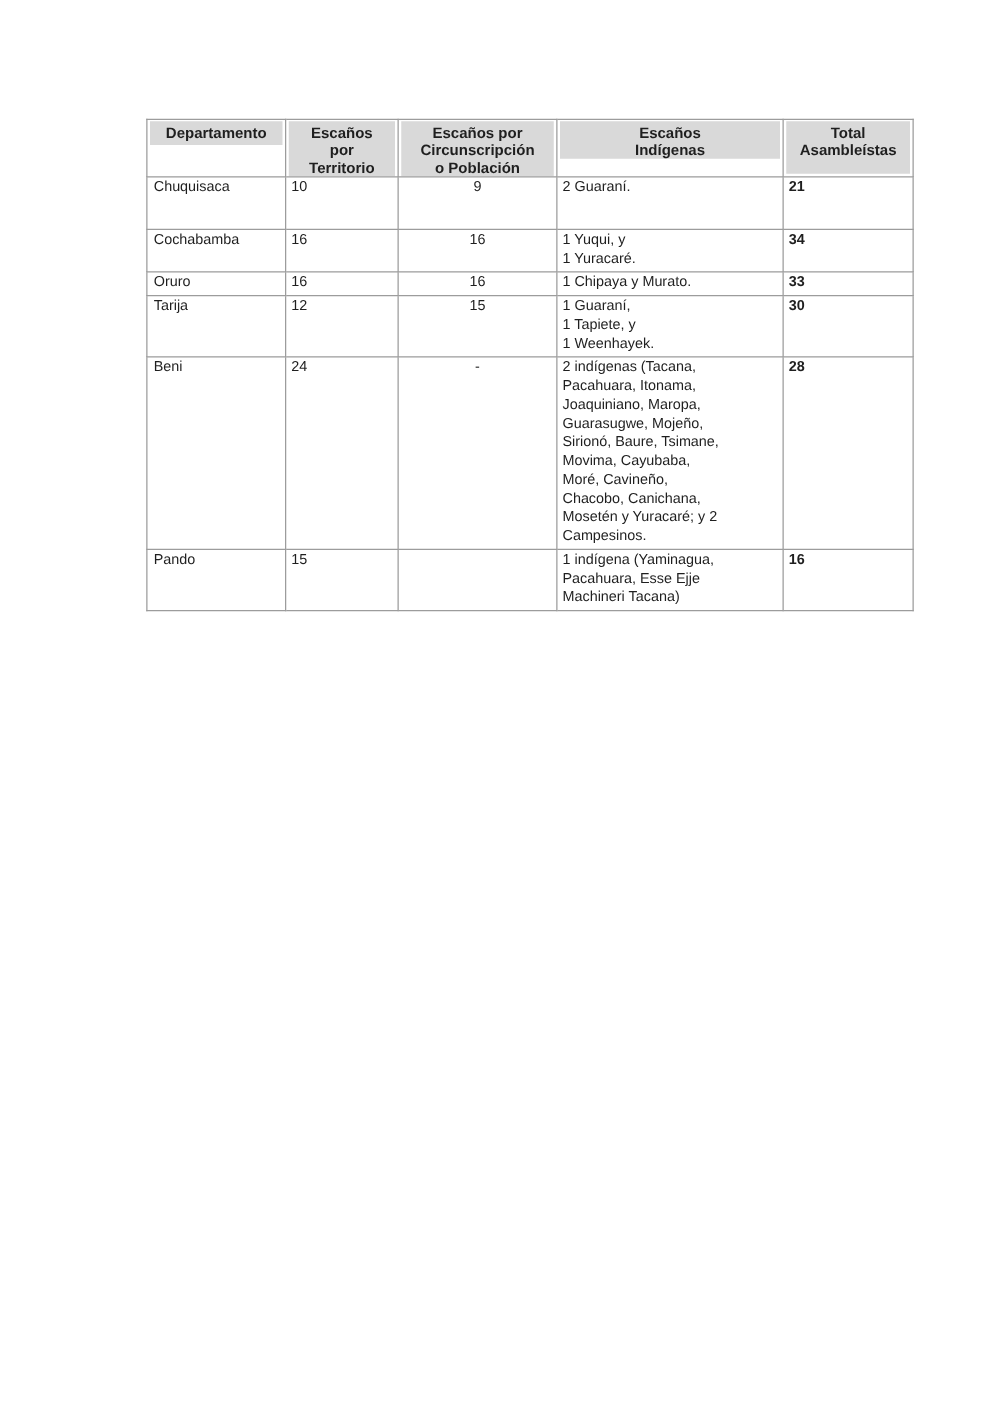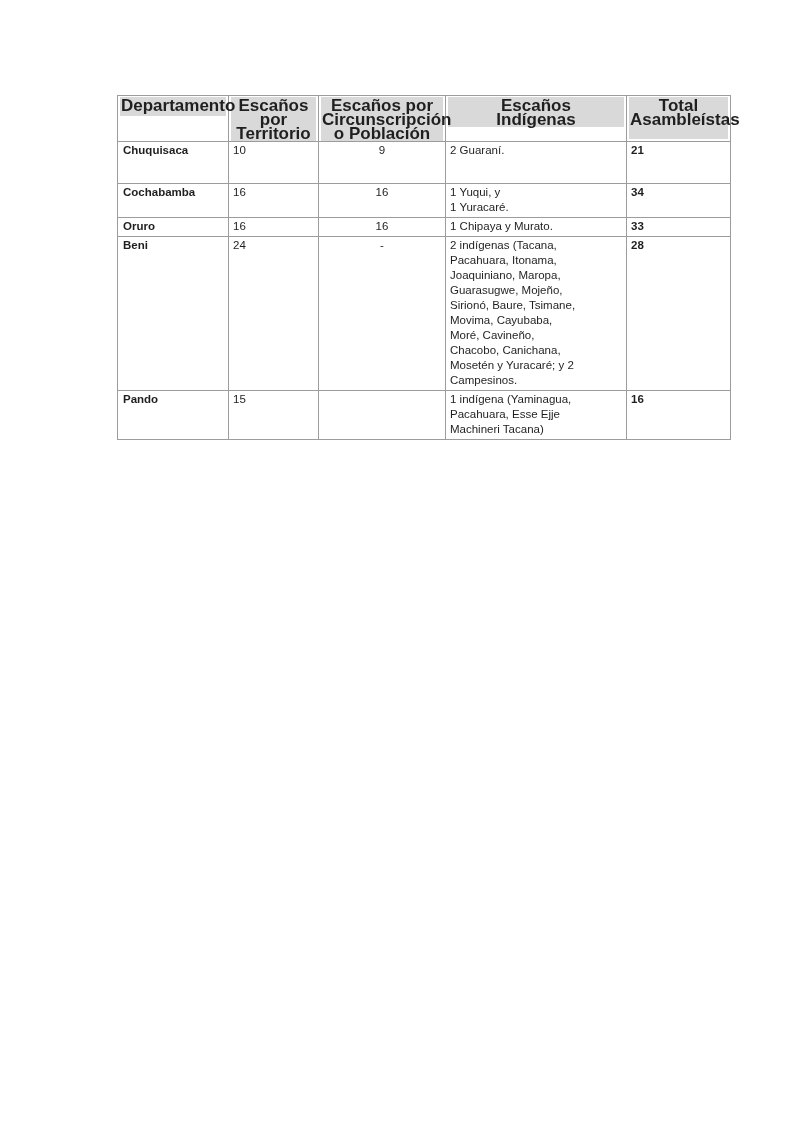--- a/index.html
+++ b/index.html
@@ -27,42 +27,42 @@
   table.seats th, table.seats td {
     border: 1px solid #9c9c9c;
     vertical-align: top;
   }
   
   thead th {
     height: 45px;
     padding: 0;
     border-bottom: 2px solid #3f3f3f;
     font-weight: bold;
-    font-size: 17px;
+    font-size: 12px;
     line-height: 14px;
     text-align: center;
     background: #ffffff;
   }
   thead th .shade {
     background: #d9d9d9;
     margin: 1px 2px 0 2px;
     padding: 2px 1px 0 1px;
     white-space: pre-line;
   }
   thead th.h-dept  .shade { min-height: 19px; }
   thead th.h-terr  .shade { min-height: 42px; }
   thead th.h-circ  .shade { min-height: 42px; }
   thead th.h-indig .shade { min-height: 30px; }
   thead th.h-total .shade { min-height: 42px; }
   
   tbody td {
     padding: 1px 4px 2px 4px;
     background: #ffffff;
   }
-  tbody td.c-dept  { text-align: left;  font-weight: bold; padding-left: 5px; }
+  tbody td.c-dept  { text-align: left;  font-weight: normal; padding-left: 5px; }
   tbody td.c-terr  { text-align: left; }
   tbody td.c-circ  { text-align: center; }
   tbody td.c-indig { text-align: left; white-space: pre-line; }
   tbody td.c-total { font-weight: bold; }
   tbody tr.row-tall { height: 42px; }
 </style>
 </head>
 <body>
 
 <div class="page">
@@ -116,20 +116,29 @@
           <td class="c-total">34</td>
         </tr>
         <tr>
           <td class="c-dept">Oruro</td>
           <td class="c-terr">16</td>
           <td class="c-circ">16</td>
           <td class="c-indig">1 Chipaya y Murato.</td>
           <td class="c-total">33</td>
         </tr>
         <tr>
+          <td class="c-dept">Tarija</td>
+          <td class="c-terr">12</td>
+          <td class="c-circ">15</td>
+          <td class="c-indig">1 Guaraní,
+1 Tapiete, y
+1 Weenhayek.</td>
+          <td class="c-total">30</td>
+        </tr>
+        <tr>
           <td class="c-dept">Beni</td>
           <td class="c-terr">24</td>
           <td class="c-circ">-</td>
           <td class="c-indig">2 indígenas (Tacana,
 Pacahuara, Itonama,
 Joaquiniano, Maropa,
 Guarasugwe, Mojeño,
 Sirionó, Baure, Tsimane,
 Movima, Cayubaba,
 Moré, Cavineño,

